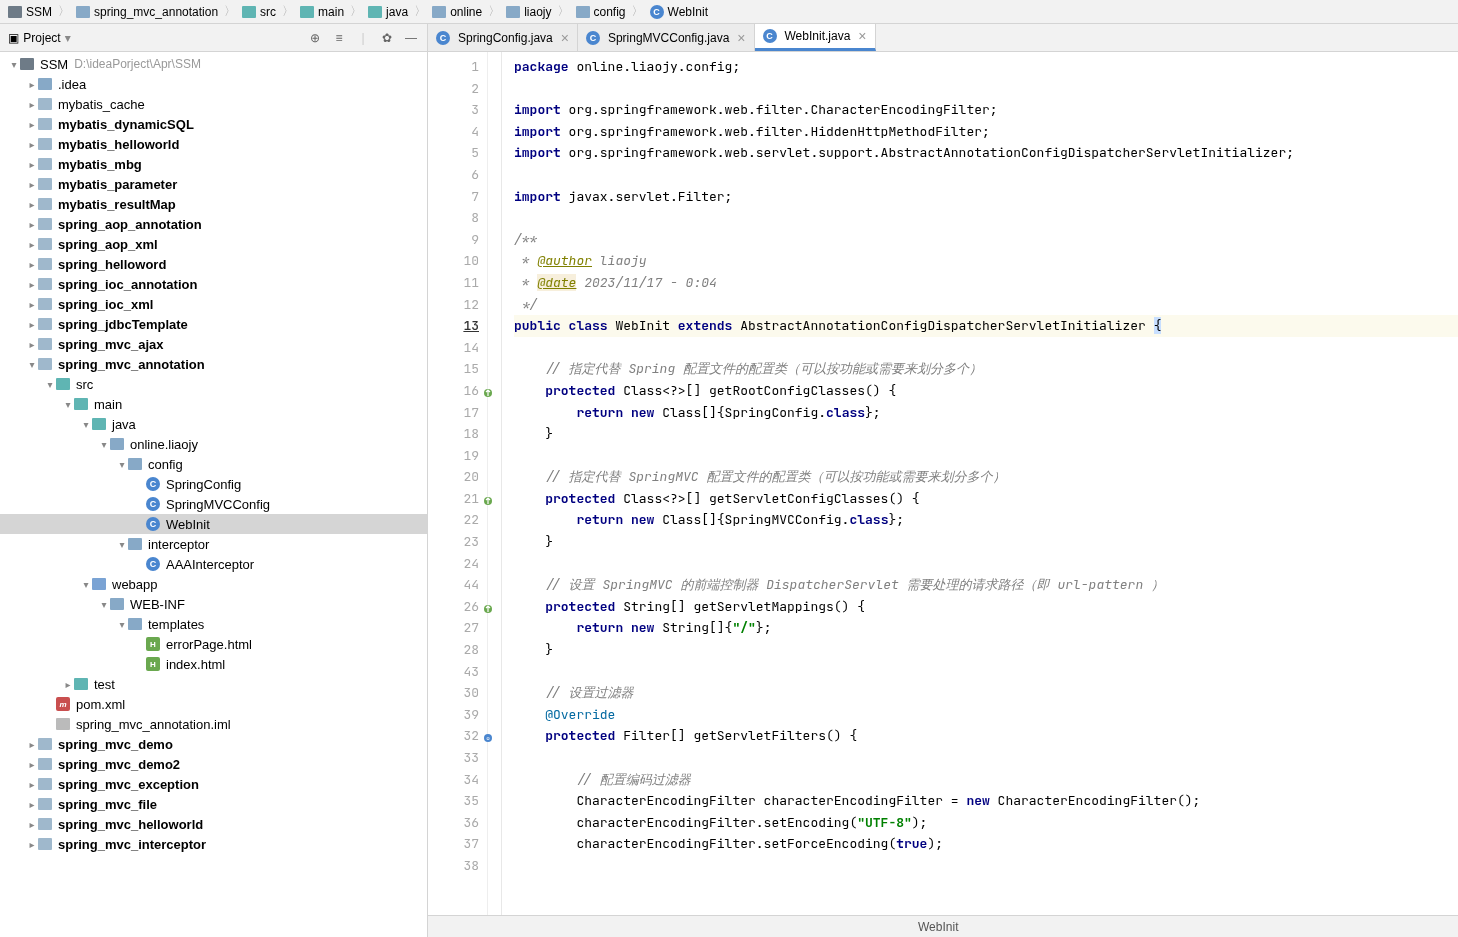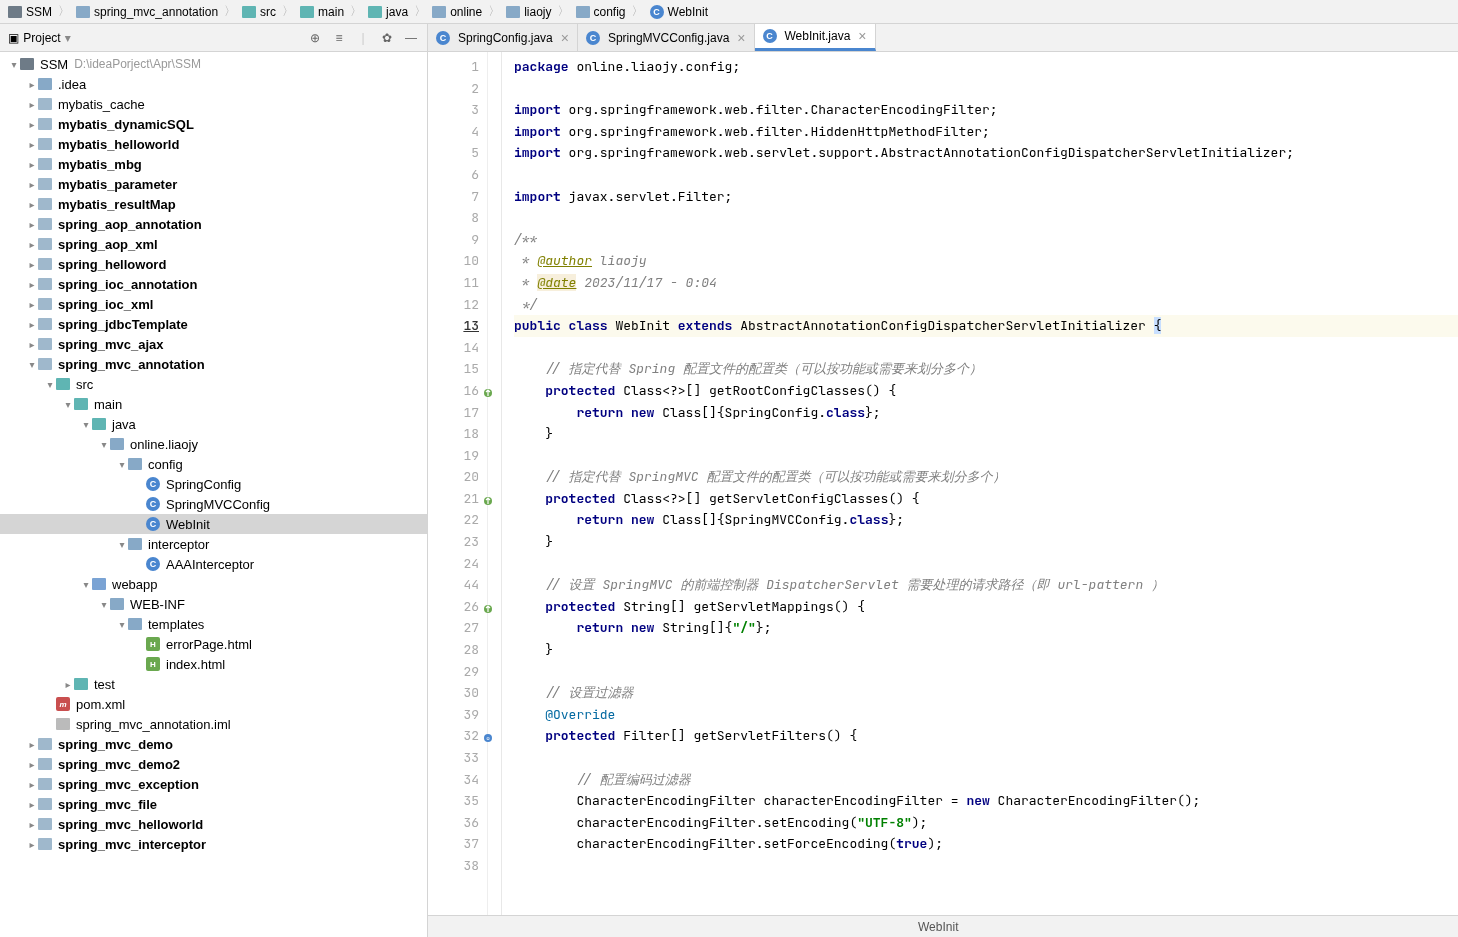--- a/index.html
+++ b/index.html
@@ -369,21 +369,21 @@
             <div class="ln">22</div>
             <div class="ln">23</div>
             <div class="ln">24</div>
             <div class="ln">44</div>
             <div class="ln">26<span class="mark"><svg viewBox="0 0 10 10">
                   <circle cx="5" cy="5" r="4" fill="#6aa84f"></circle>
                   <path d="M5 2 L5 8 M3 4 L5 2 L7 4" stroke="#fff" stroke-width="1.2" fill="none"></path>
                 </svg></span></div>
             <div class="ln">27</div>
             <div class="ln">28</div>
-            <div class="ln">29</div>
+            <div class="ln">43</div>
             <div class="ln">30</div>
             <div class="ln">39</div>
             <div class="ln">32<span class="mark"><svg viewBox="0 0 10 10">
                   <circle cx="5" cy="5" r="4" fill="#4a86cf"></circle>
                   <text x="5" y="7" font-size="6" fill="#fff" text-anchor="middle">o</text>
                 </svg></span></div>
             <div class="ln">33</div>
             <div class="ln">34</div>
             <div class="ln">35</div>
             <div class="ln">36</div>

